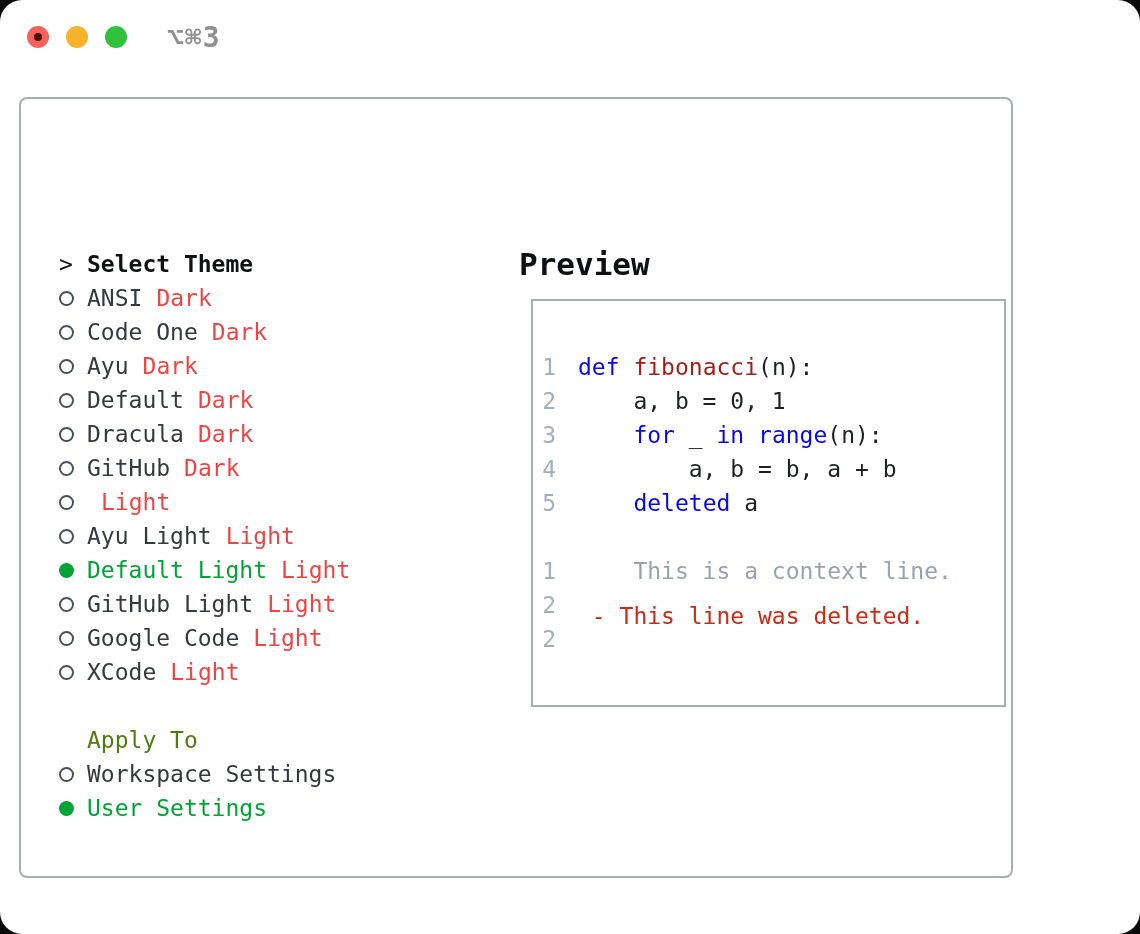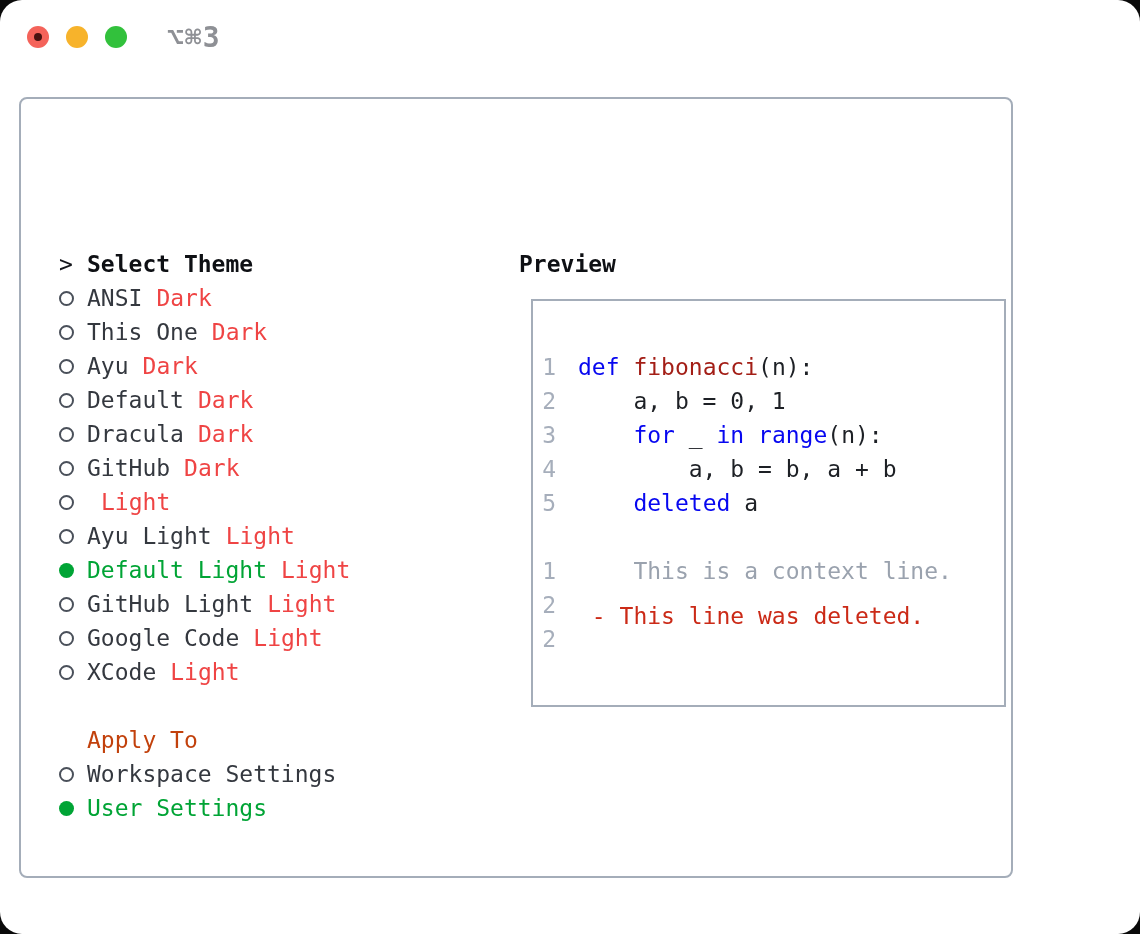--- a/index.html
+++ b/index.html
@@ -24,29 +24,29 @@
   .row { display:flex; align-items:center; height:34px; white-space:pre; }
   .icon-cell { width:28px; flex:none; display:flex; align-items:center; }
   .chevron { color:#15171c; }
   .circle { width:15px; height:15px; border-radius:50%; box-sizing:border-box;
             border:2px solid #4a505a; }
   .circle.sel { border:none; background:var(--accent-green); }
   .item-name { color:#34383f; }
   .item-name.sel { color:var(--accent-green); }
   .item-tag { color:#ef4444; margin-left:14px; }
   .list-header { font-weight:700; color:#0e1014; }
-  .sub-header { color:#c2410c; }
+  .sub-header { color:#4d7c0f; }
   .spacer { height:34px; }
 
   .help { position:absolute; left:38px; top:760px; font-size:23px; line-height:34px;
           color:#a6aebb; white-space:pre; }
 
   
   .preview-label { position:absolute; left:498px; top:148px; height:34px; line-height:34px;
-                   font-size:23px; font-weight:700; color:#0e1014; }
+                   font-size:31px; font-weight:700; color:#0e1014; }
   .preview-box { position:absolute; left:510px; top:200px; width:475px; height:408px;
                  box-sizing:border-box; border:2px solid #a4adb9; padding:49px 0 0 9px;
                  font-size:23px; line-height:34px; overflow:hidden; }
   .pline { display:flex; height:34px; align-items:center; }
   .pline span { white-space:pre; }
   .pnum { display:inline-block; width:14px; flex:none; text-align:right; color:#a6aebb;
           margin-right:22px; }
   .tok-plain    { color:#1d2025; }
   .tok-keyword  { color:var(--kw-blue); }
   .tok-function { color:var(--fn-red); }
@@ -69,21 +69,21 @@
 
     <div class="main-box">
 
       <div class="left-col">
         <div class="row">
           <span class="icon-cell chevron">&gt;</span>
           <span class="list-header">Select Theme</span>
         </div>
         <div id="theme-list">
             <div class="row"><span class="icon-cell"><span class="circle"></span></span><span class="item-name">ANSI</span><span class="item-tag">Dark</span></div>
-            <div class="row"><span class="icon-cell"><span class="circle"></span></span><span class="item-name">This One</span><span class="item-tag">Dark</span></div>
+            <div class="row"><span class="icon-cell"><span class="circle"></span></span><span class="item-name">Code One</span><span class="item-tag">Dark</span></div>
             <div class="row"><span class="icon-cell"><span class="circle"></span></span><span class="item-name">Ayu</span><span class="item-tag">Dark</span></div>
             <div class="row"><span class="icon-cell"><span class="circle"></span></span><span class="item-name">Default</span><span class="item-tag">Dark</span></div>
             <div class="row"><span class="icon-cell"><span class="circle"></span></span><span class="item-name">Dracula</span><span class="item-tag">Dark</span></div>
             <div class="row"><span class="icon-cell"><span class="circle"></span></span><span class="item-name">GitHub</span><span class="item-tag">Dark</span></div>
             <div class="row"><span class="icon-cell"><span class="circle"></span></span><span class="item-tag">Light</span></div>
             <div class="row"><span class="icon-cell"><span class="circle"></span></span><span class="item-name">Ayu Light</span><span class="item-tag">Light</span></div>
             <div class="row"><span class="icon-cell"><span class="circle sel"></span></span><span class="item-name sel">Default Light</span><span class="item-tag">Light</span></div>
             <div class="row"><span class="icon-cell"><span class="circle"></span></span><span class="item-name">GitHub Light</span><span class="item-tag">Light</span></div>
             <div class="row"><span class="icon-cell"><span class="circle"></span></span><span class="item-name">Google Code</span><span class="item-tag">Light</span></div>
             <div class="row"><span class="icon-cell"><span class="circle"></span></span><span class="item-name">XCode</span><span class="item-tag">Light</span></div>

